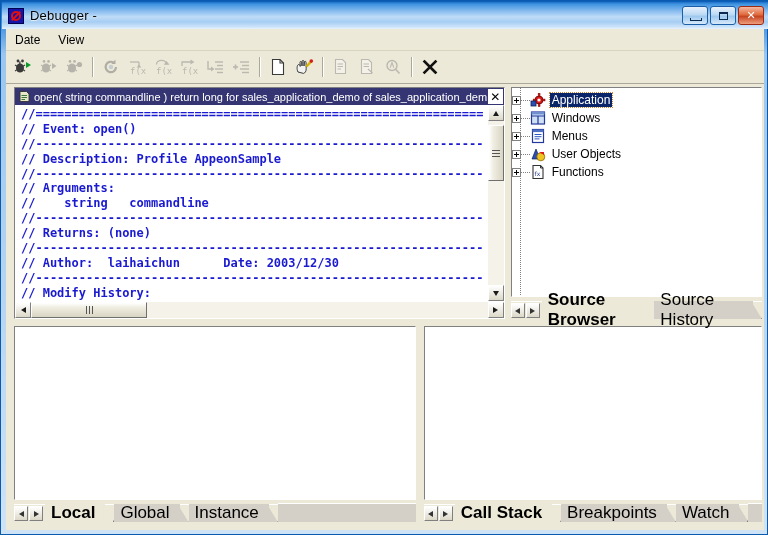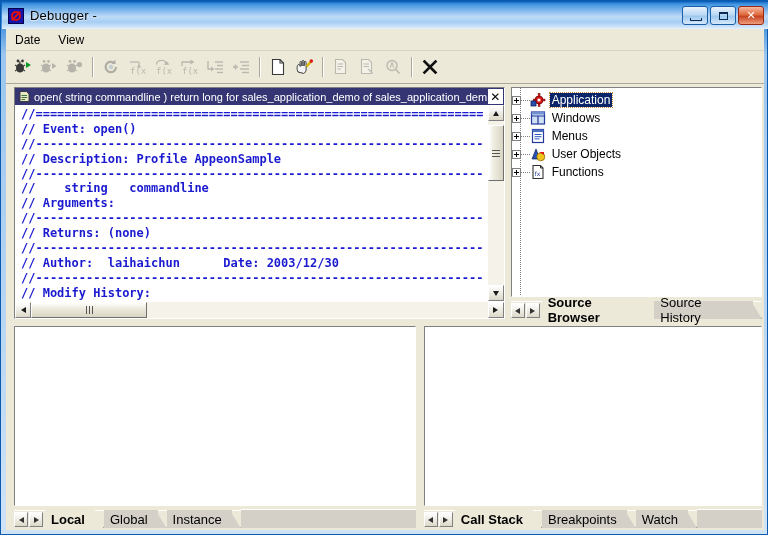--- a/index.html
+++ b/index.html
@@ -221,37 +221,37 @@
     background:linear-gradient(to bottom,#fff,#dcd8c8);
     border:1px solid #fff;border-right-color:#808080;border-bottom-color:#808080;
     display:flex;align-items:center;justify-content:center;
   }
   .navb i{width:0;height:0;border-top:3.5px solid transparent;border-bottom:3.5px solid transparent;}
   .navb i.l{border-right:5px solid #333;}
   .navb i.r{border-left:5px solid #333;}
   .tabs{display:flex;align-items:flex-end;flex:1 1 auto;height:18px;position:relative;}
   .tab{
     height:18px;display:flex;align-items:center;
-    font-size:13px;color:#000;padding:0 10px 0 6px;position:relative;
+    font-size:17px;color:#000;padding:0 10px 0 6px;position:relative;
     background:#d4d0c8;
     box-sizing:border-box;
   }
   .tab.active{background:#ece9d8;font-weight:bold;}
   .tab .sl{
     position:absolute;right:-9px;top:0;width:10px;height:18px;
     background:inherit;
     clip-path:polygon(0 0,100% 100%,0 100%);
     border-right:1px solid #808080;
   }
   .tabrest{flex:1 1 auto;height:18px;background:#d4d0c8;border-top:1px solid #fff;}
   .tabline{position:absolute;left:0;right:0;bottom:17px;height:1px;background:#fff;}
 
   
   #bottom{
-    flex:1 1 auto;display:flex;padding:4px 2px 2px 2px;box-sizing:border-box;min-height:0;text-align:center;
+    flex:1 1 auto;display:flex;padding:4px 2px 8px 2px;box-sizing:border-box;min-height:0;text-align:center;
   }
   .bpane{
     box-sizing:border-box;display:flex;flex-direction:column;height:100%;
   }
   #leftbottom{width:404px;margin-left:6px;}
   #rightbottom{width:340px;margin-left:8px;}
   .whitebox{
     flex:1 1 auto;background:#fff;
     border:1px solid #808080;border-right-color:#fff;border-bottom-color:#fff;
     box-sizing:border-box;min-height:0;
@@ -450,22 +450,22 @@
           <div class="x">✕</div>
         </div>
 
         <div id="edbody">
           <div id="code">
               <div class="ln">//==============================================================</div>
               <div class="ln">// Event: open()</div>
               <div class="ln">//--------------------------------------------------------------</div>
               <div class="ln">// Description: Profile AppeonSample</div>
               <div class="ln">//--------------------------------------------------------------</div>
+              <div class="ln">// Arguments:</div>
               <div class="ln">//    string   commandline</div>
-              <div class="ln">// Arguments:</div>
               <div class="ln">//--------------------------------------------------------------</div>
               <div class="ln">// Returns: (none)</div>
               <div class="ln">//--------------------------------------------------------------</div>
               <div class="ln">// Author:  laihaichun      Date: 2003/12/30</div>
               <div class="ln">//--------------------------------------------------------------</div>
               <div class="ln">// Modify History:</div>
             </div>
           <div class="vsb">
             <div class="sb-arrow">
                 <i class="up"></i>

